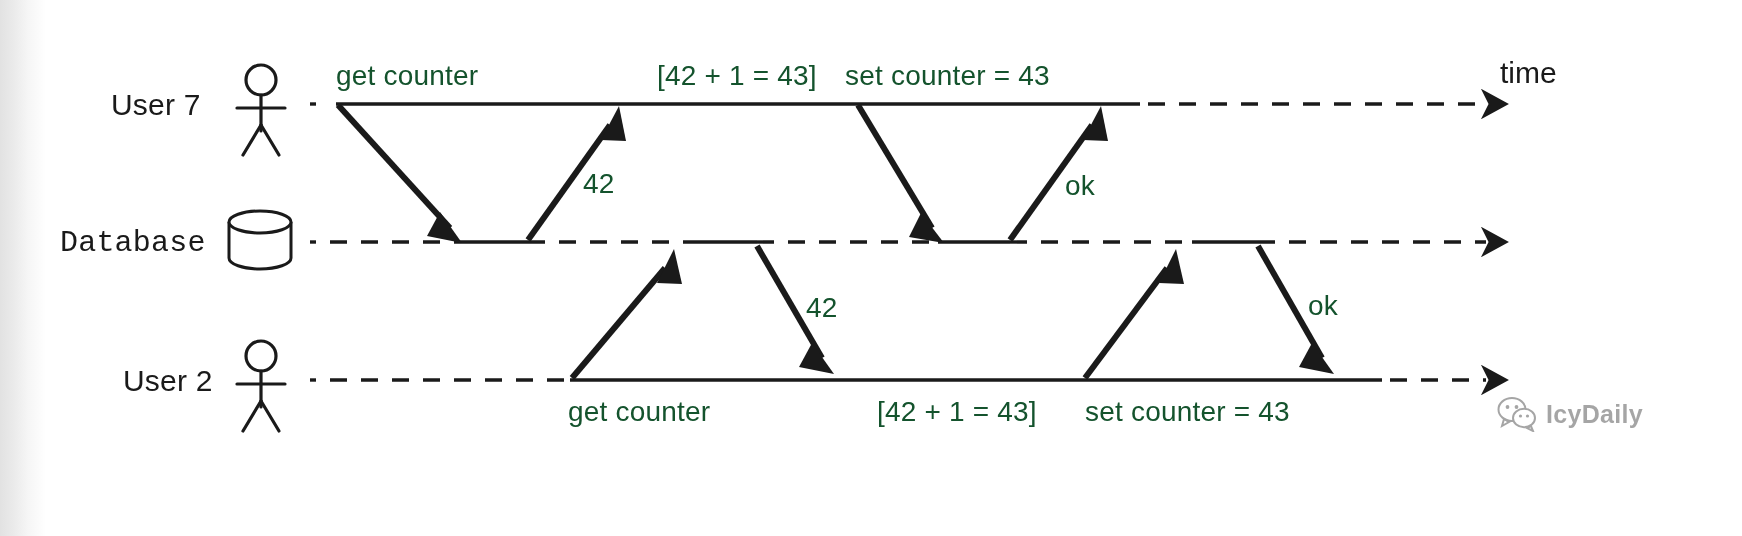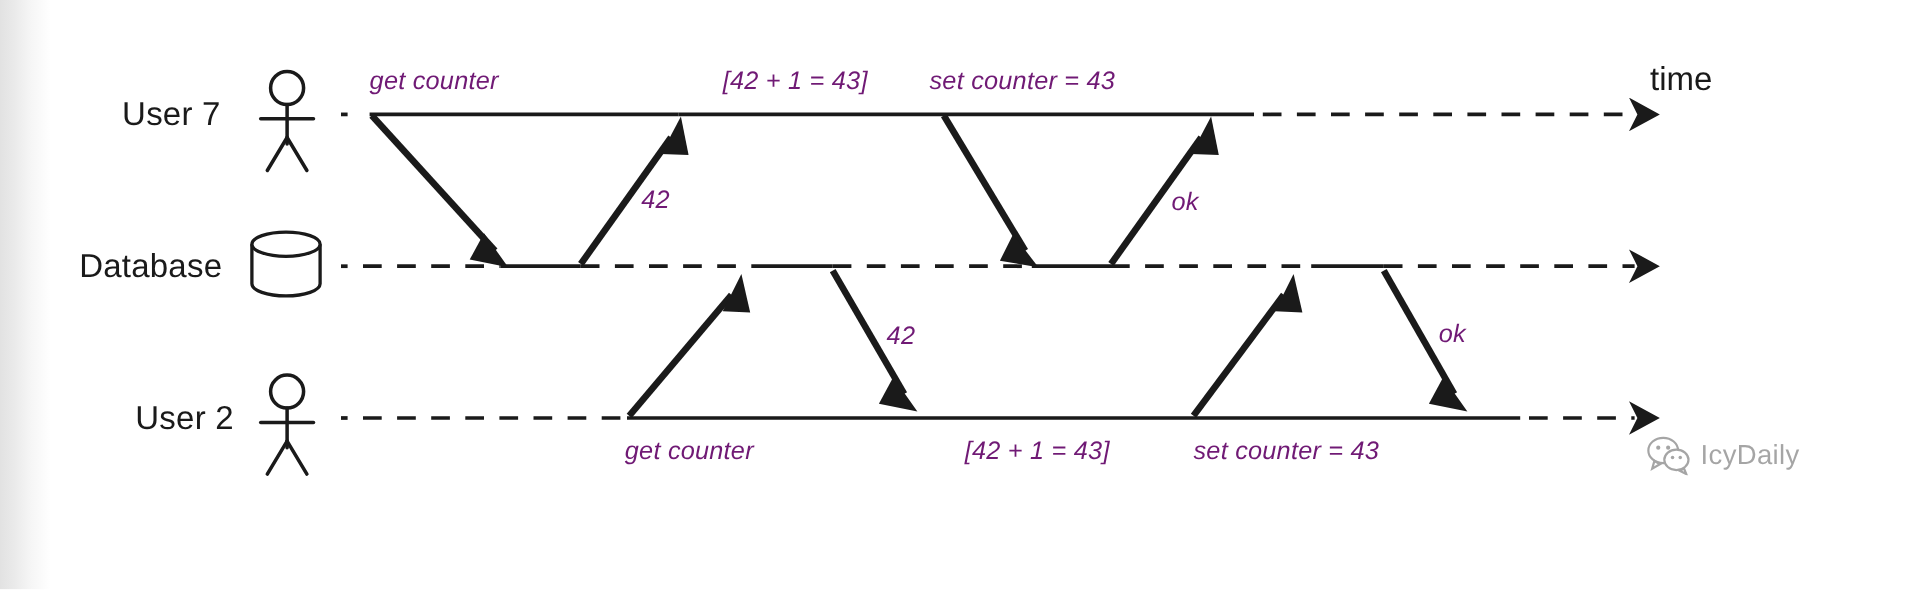--- a/index.html
+++ b/index.html
@@ -29,41 +29,41 @@
   }
   .actor-label {
     position: absolute;
     font-size: 30px;
     color: #1a1a1a;
     white-space: nowrap;
     letter-spacing: 0.2px;
   }
   .msg-label {
     position: absolute;
-    font-size: 23px;
-    color: #701a75;
+    font-size: 28px;
+    color: #14532d;
     white-space: nowrap;
     letter-spacing: 0.2px;
-    font-style: italic;
   }
   .axis-label {
     position: absolute;
     font-size: 30px;
     color: #1a1a1a;
     white-space: nowrap;
   }
   
   #watermark {
     position: absolute;
     left: 1497px;
     top: 396px;
     display: flex;
     align-items: center;
     gap: 9px;
     opacity: 0.55;
+    font-weight: bold;
   }
   #watermark-text {
     font-size: 25px;
     color: #5d5d5d;
     letter-spacing: 0.3px;
     white-space: nowrap;
   }
 </style>
 </head>
 <body>
@@ -179,21 +179,21 @@
     </g>
 
     <g stroke="#1a1a1a" stroke-width="6" fill="#1a1a1a">
       <line x1="1258" y1="246" x2="1322" y2="358"></line>
       <polygon points="1312,343 1334,374 1299,367" stroke="none"></polygon>
     </g>
   </svg>
 
   <div class="actor-label" style="left:111px; top:88px;">User 7</div>
 
-  <div class="actor-label" style="left:72px; top:226px;">Database</div>
+  <div class="actor-label" style="left:60px; top:226px;font-family:Liberation Mono, monospace;">Database</div>
 
   <div class="actor-label" style="left:111px; top:364px;margin-left:12px;">User 2</div>
 
   <div class="axis-label" style="left:1500px; top:56px;">time</div>
 
   <div class="msg-label" style="left:336px; top:60px;">get counter</div>
 
   <div class="msg-label" style="left:657px; top:60px;">[42 + 1 = 43]</div>
 
   <div class="msg-label" style="left:845px; top:60px;">set counter = 43</div>

